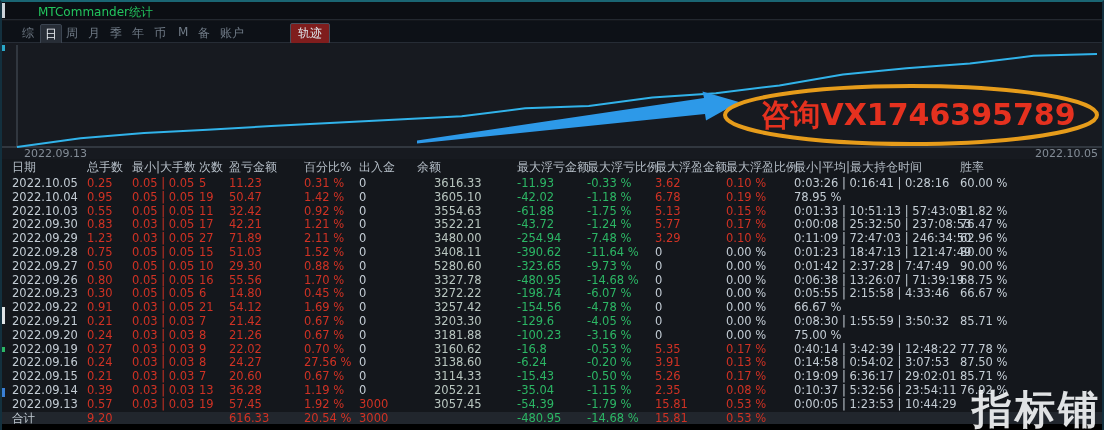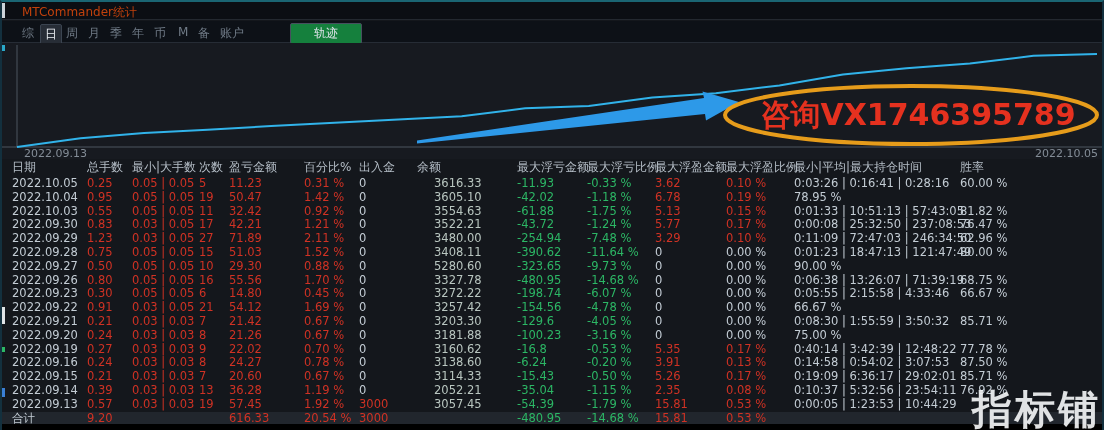--- a/index.html
+++ b/index.html
@@ -6,30 +6,30 @@
   html,body { background:#000; }
   body { font-family:"DejaVu Sans","Liberation Sans",sans-serif; }
   #app {
     position:relative; width:1104px; height:430px; overflow:hidden;
     background:#14171c; border-top:2px solid #1a6573;
     border-left:2px solid #13303e; border-right:2px solid #13303e;
   }
   
   .titlebar { position:absolute; left:0; top:0; width:100%; height:18px;
     background:#0b0e13; border-bottom:1px solid #23282f; }
-  .title { position:absolute; left:20px; top:2px; font-size:12px; color:#c2410c; }
+  .title { position:absolute; left:36px; top:2px; font-size:12px; color:#22c55e; }
   .brand { position:absolute; right:8px; top:2px; font-size:12px; color:#86b9e8; }
   .corner-mark { position:absolute; left:0; top:1px; width:3px; height:15px; background:#ccd3d9; }
   
   .menubar { position:absolute; left:0; top:19px; width:100%; height:22px;
     background:#0d1117; border-bottom:1px solid #262c35; }
   .mitem { position:absolute; top:3px; font-size:12px; color:#707b87; padding:1px 4px; cursor:default; }
   .mitem.sel { color:#e9edf1; background:#272d36; border:1px solid #3b4450; border-radius:2px; }
   .mbtn { position:absolute; top:2px; left:288px; font-size:12px; color:#dde3e9;
-    background:#15803d; border:1px solid #46505e; border-radius:2px; padding:1px 23px;text-align:right; }
+    background:#7f1d1d; border:1px solid #46505e; border-radius:2px; padding:1px 7px;text-align:right; }
   
   .chartwrap { position:absolute; left:0; top:41px; width:1104px; height:116px; background:#171a20; }
   
   .table { position:absolute; left:0; top:155px; width:1104px; }
   .trow { display:grid; padding-left:10px;
     grid-template-columns:75px 45px 67px 30px 75px 55px 58px 100px 70px 68px 71px 68px 166px 1fr;
     height:13.8px; line-height:13.8px; font-size:11.5px; white-space:nowrap; }
   .thead { height:20px; line-height:20px; color:#b5bec7; font-size:12px; }
   .trow span { overflow:visible; }
   .c-date { color:#c3ccd4; }
@@ -200,20 +200,21 @@
           <span class="c-red">0.05 | 0.05</span>
           <span class="c-red">10</span>
           <span class="c-red">29.30</span>
           <span class="c-red">0.88 %</span>
           <span class="c-plain">0</span>
           <span class="c-balance">5280.60</span>
           <span class="c-green">-323.65</span>
           <span class="c-green">-9.73 %</span>
           <span class="c-plain">0</span>
           <span class="c-plain">0.00 %</span>
+          <span class="c-plain">0:01:42 | 2:37:28 | 7:47:49</span>
           <span class="c-plain">90.00 %</span>
         </div>
         <div class="trow">
           <span class="c-date">2022.09.26</span>
           <span class="c-red">0.80</span>
           <span class="c-red">0.05 | 0.05</span>
           <span class="c-red">16</span>
           <span class="c-red">55.56</span>
           <span class="c-red">1.70 %</span>
           <span class="c-plain">0</span>
@@ -302,21 +303,21 @@
           <span class="c-red">0.17 %</span>
           <span class="c-plain">0:40:14 | 3:42:39 | 12:48:22</span>
           <span class="c-plain">77.78 %</span>
         </div>
         <div class="trow">
           <span class="c-date">2022.09.16</span>
           <span class="c-red">0.24</span>
           <span class="c-red">0.03 | 0.03</span>
           <span class="c-red">8</span>
           <span class="c-red">24.27</span>
-          <span class="c-red">0.78 %</span>
+          <span class="c-red">27.56 %</span>
           <span class="c-plain">0</span>
           <span class="c-balance">3138.60</span>
           <span class="c-green">-6.24</span>
           <span class="c-green">-0.20 %</span>
           <span class="c-red">3.91</span>
           <span class="c-red">0.13 %</span>
           <span class="c-plain">0:14:58 | 0:54:02 | 3:07:53</span>
           <span class="c-plain">87.50 %</span>
         </div>
         <div class="trow">

